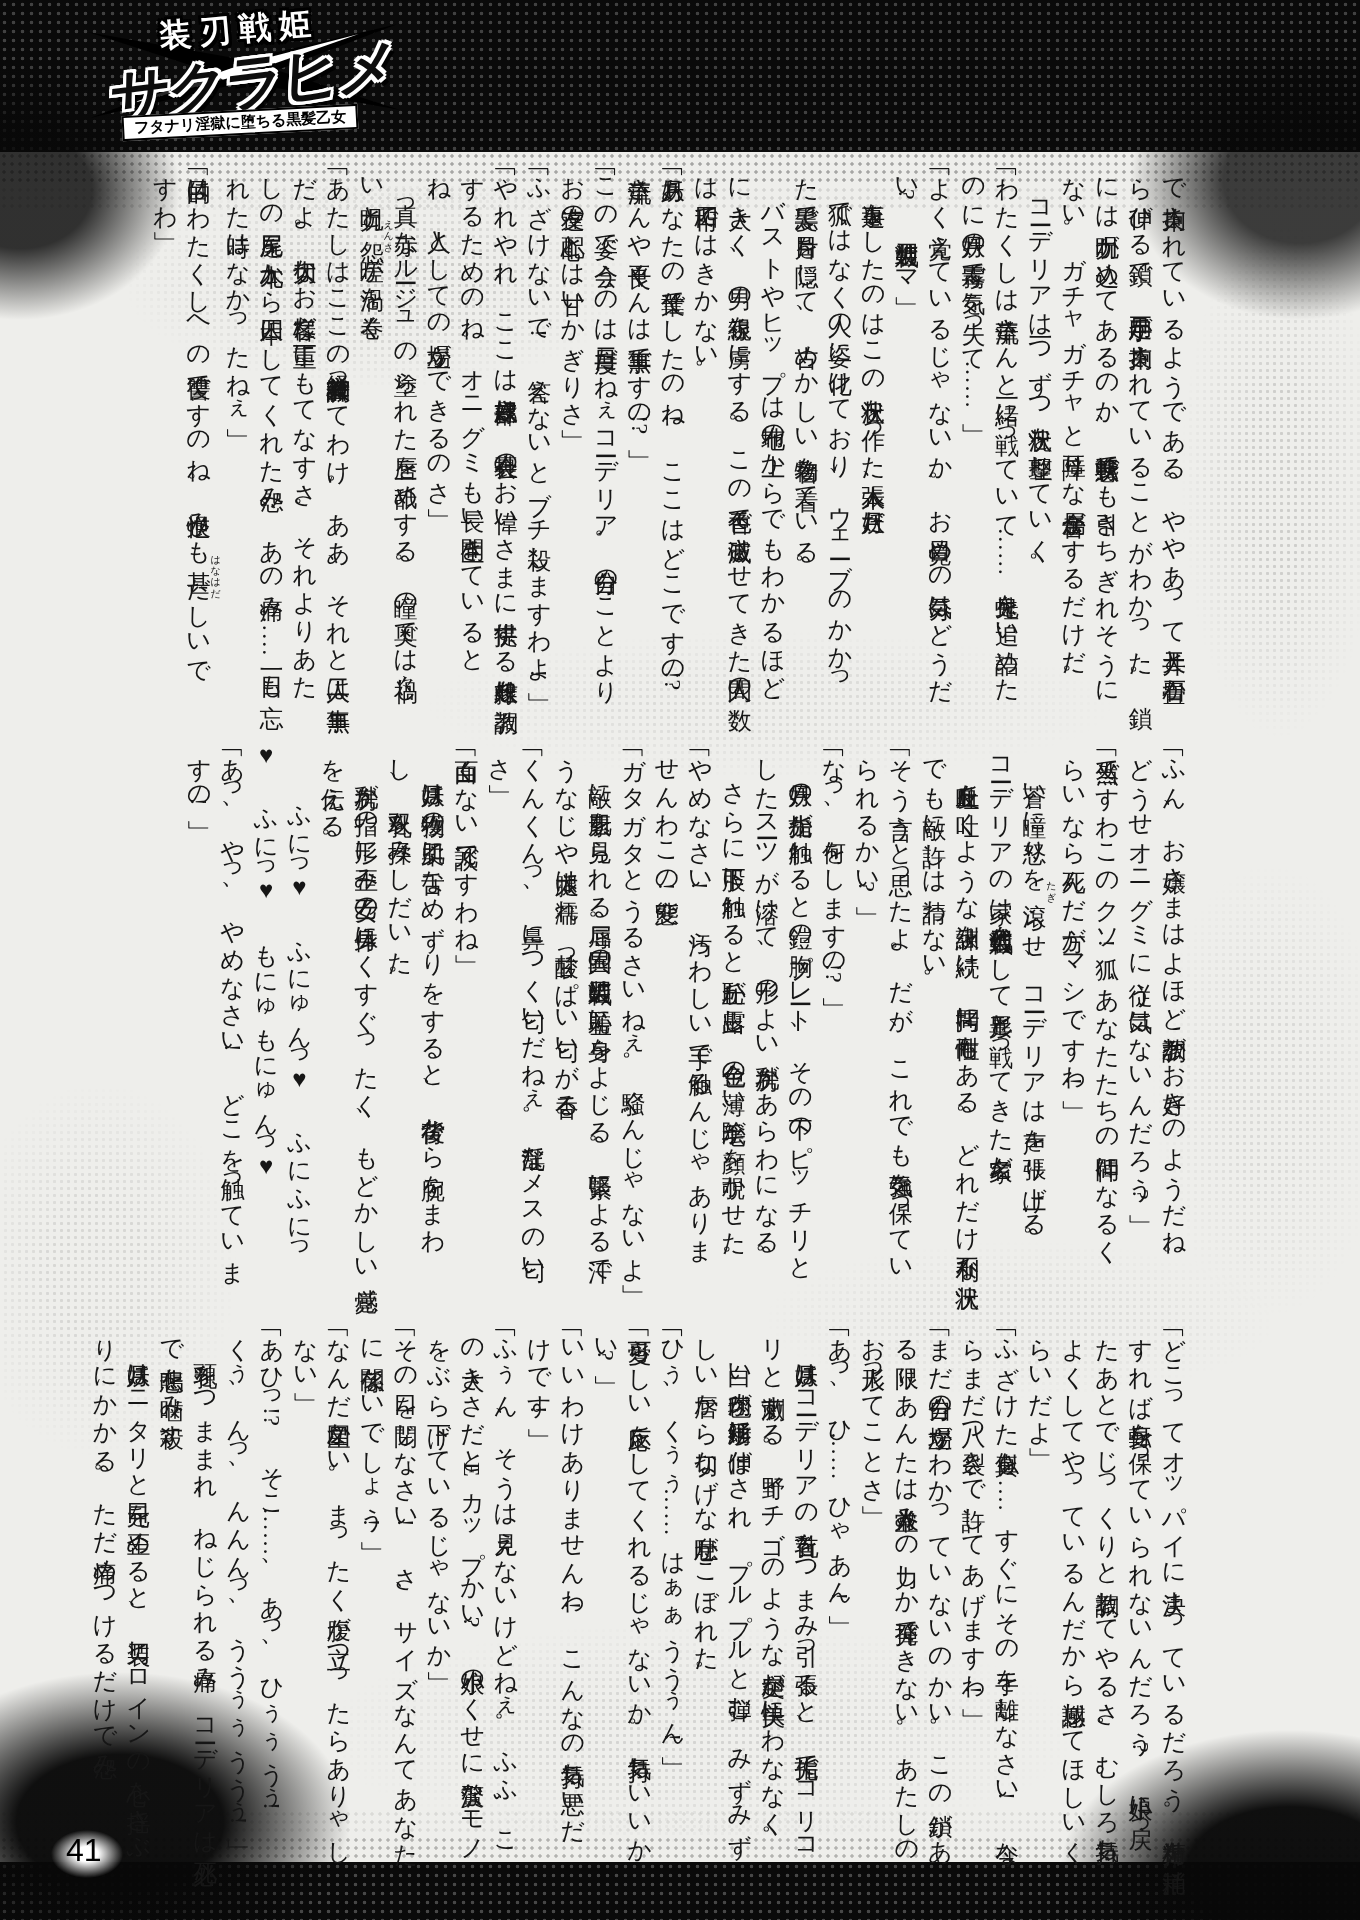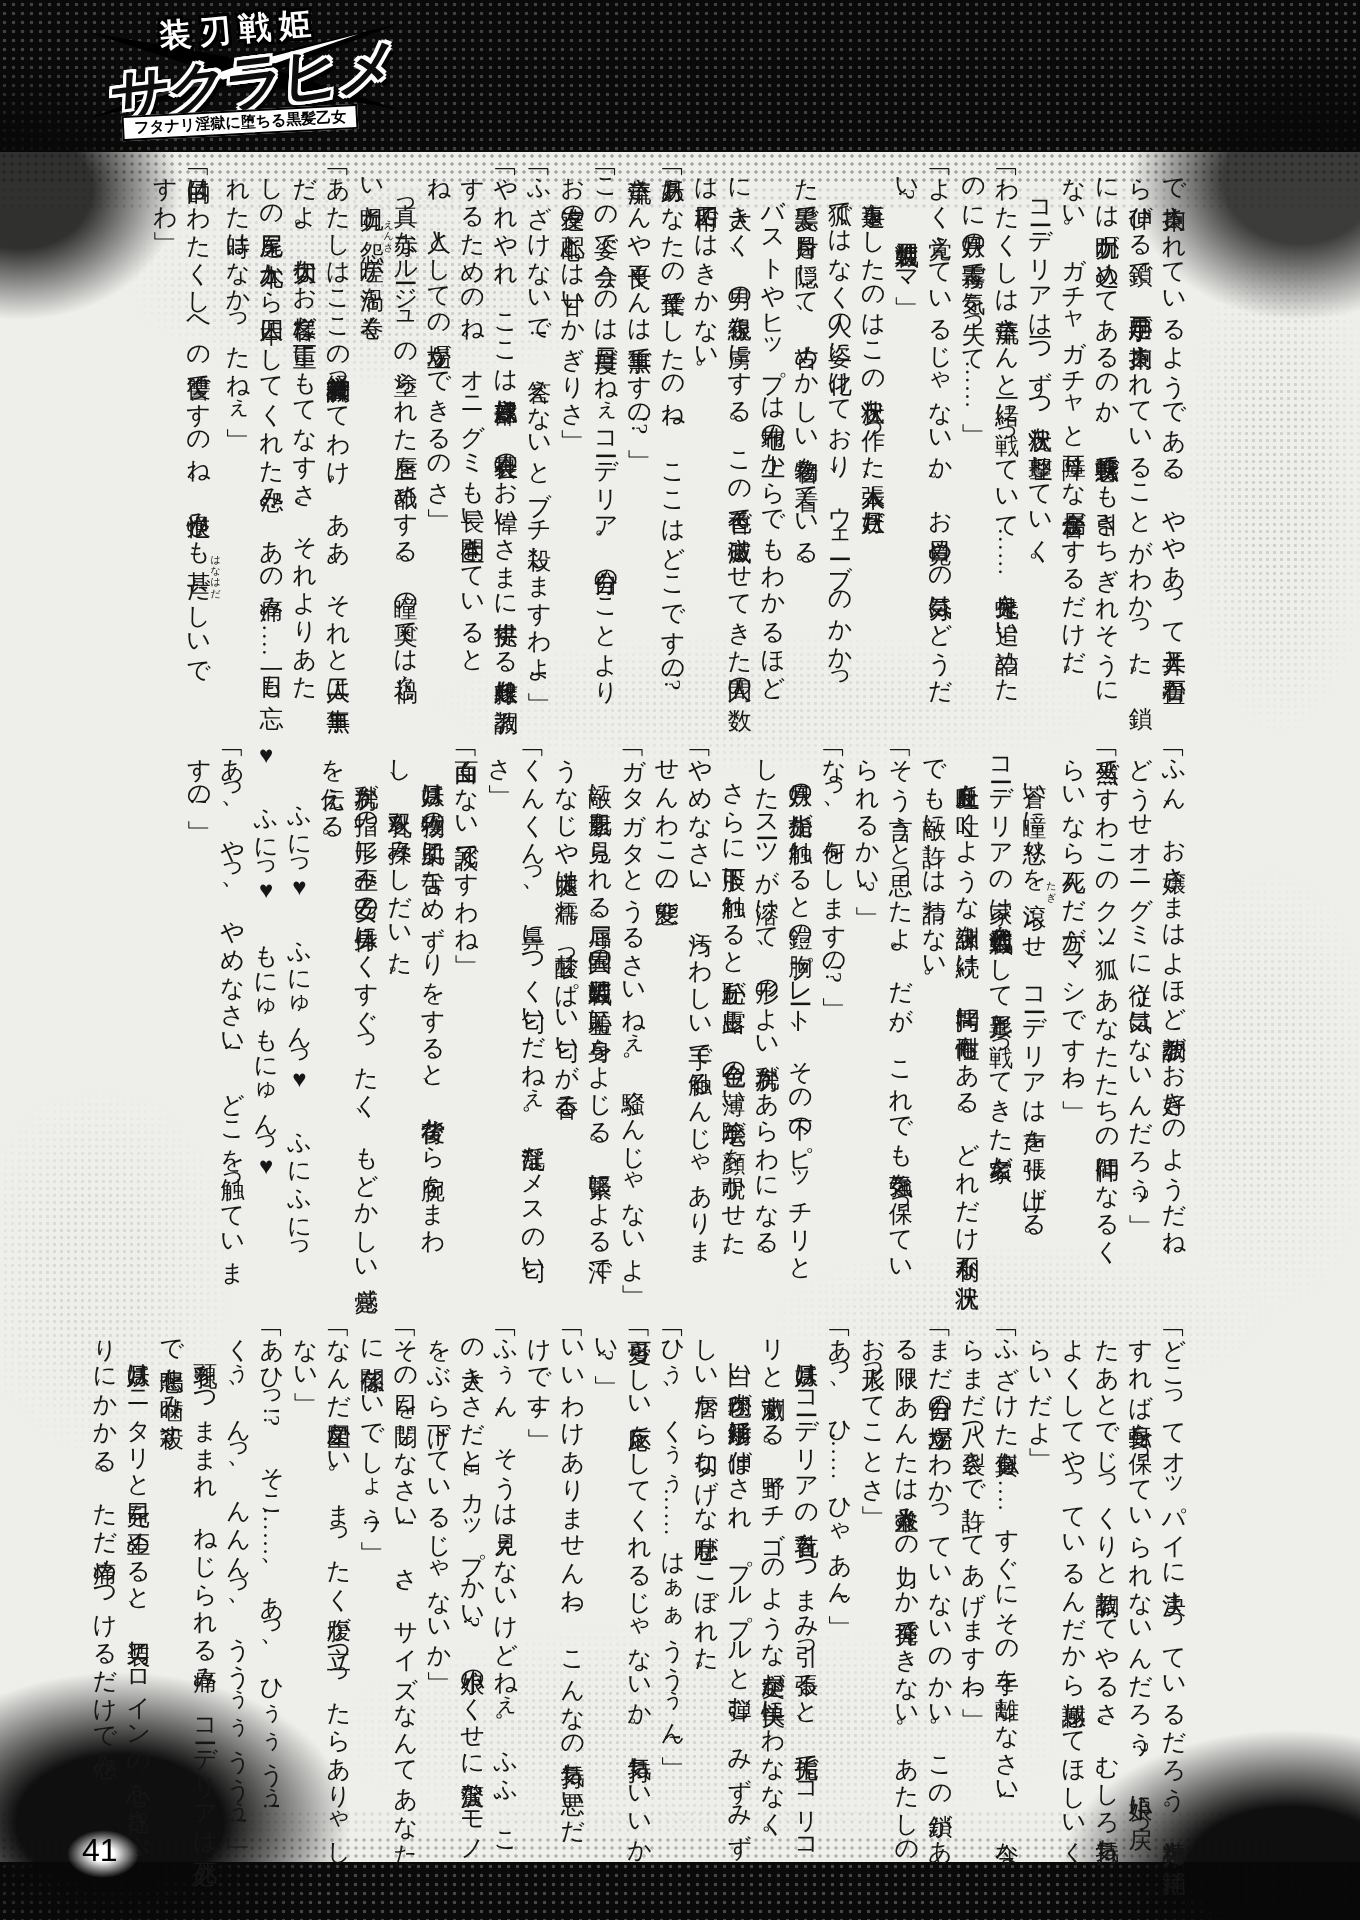--- a/index.html
+++ b/index.html
@@ -81,21 +81,21 @@
     text-align:left;
   }
   .band p{margin:0;padding:0;}
   .band p.indent1{text-indent:1em;}
   .band p.indent2{text-indent:2em;}
   .band rt{font-size:10px;letter-spacing:0;}
   .b1{top:161px;}
   .b2{top:742px;}
   .b3{top:1322px;}
   
-  .pagenum-wrap{position:absolute;left:58px;top:1824px;width:90px;height:60px;}
+  .pagenum-wrap{position:absolute;left:42px;top:1824px;width:90px;height:60px;}
   .pagenum-glow{position:absolute;left:0;top:0;width:90px;height:60px;
     background:radial-gradient(ellipse closest-side, #ffffff 25%, rgba(255,255,255,0) 80%);}
   .pagenum{position:absolute;left:24px;top:8px;font-size:32px;color:#000;
     font-family:"Liberation Sans","DejaVu Sans",sans-serif;}
 </style>
 </head>
 <body>
 
 <div class="paper"></div>
 

